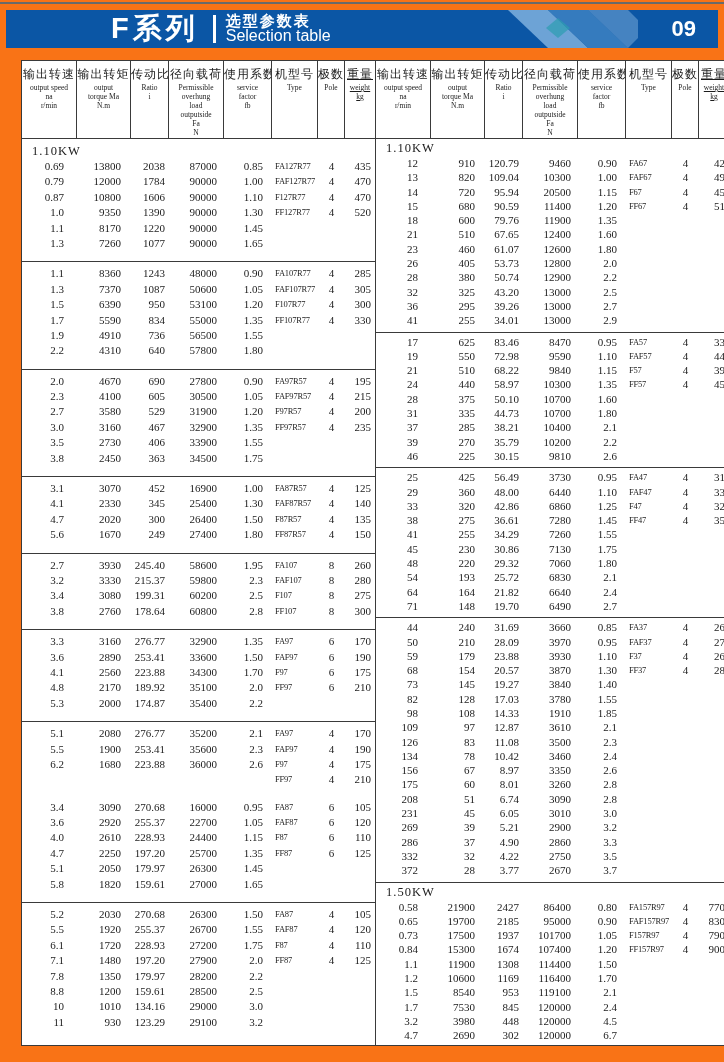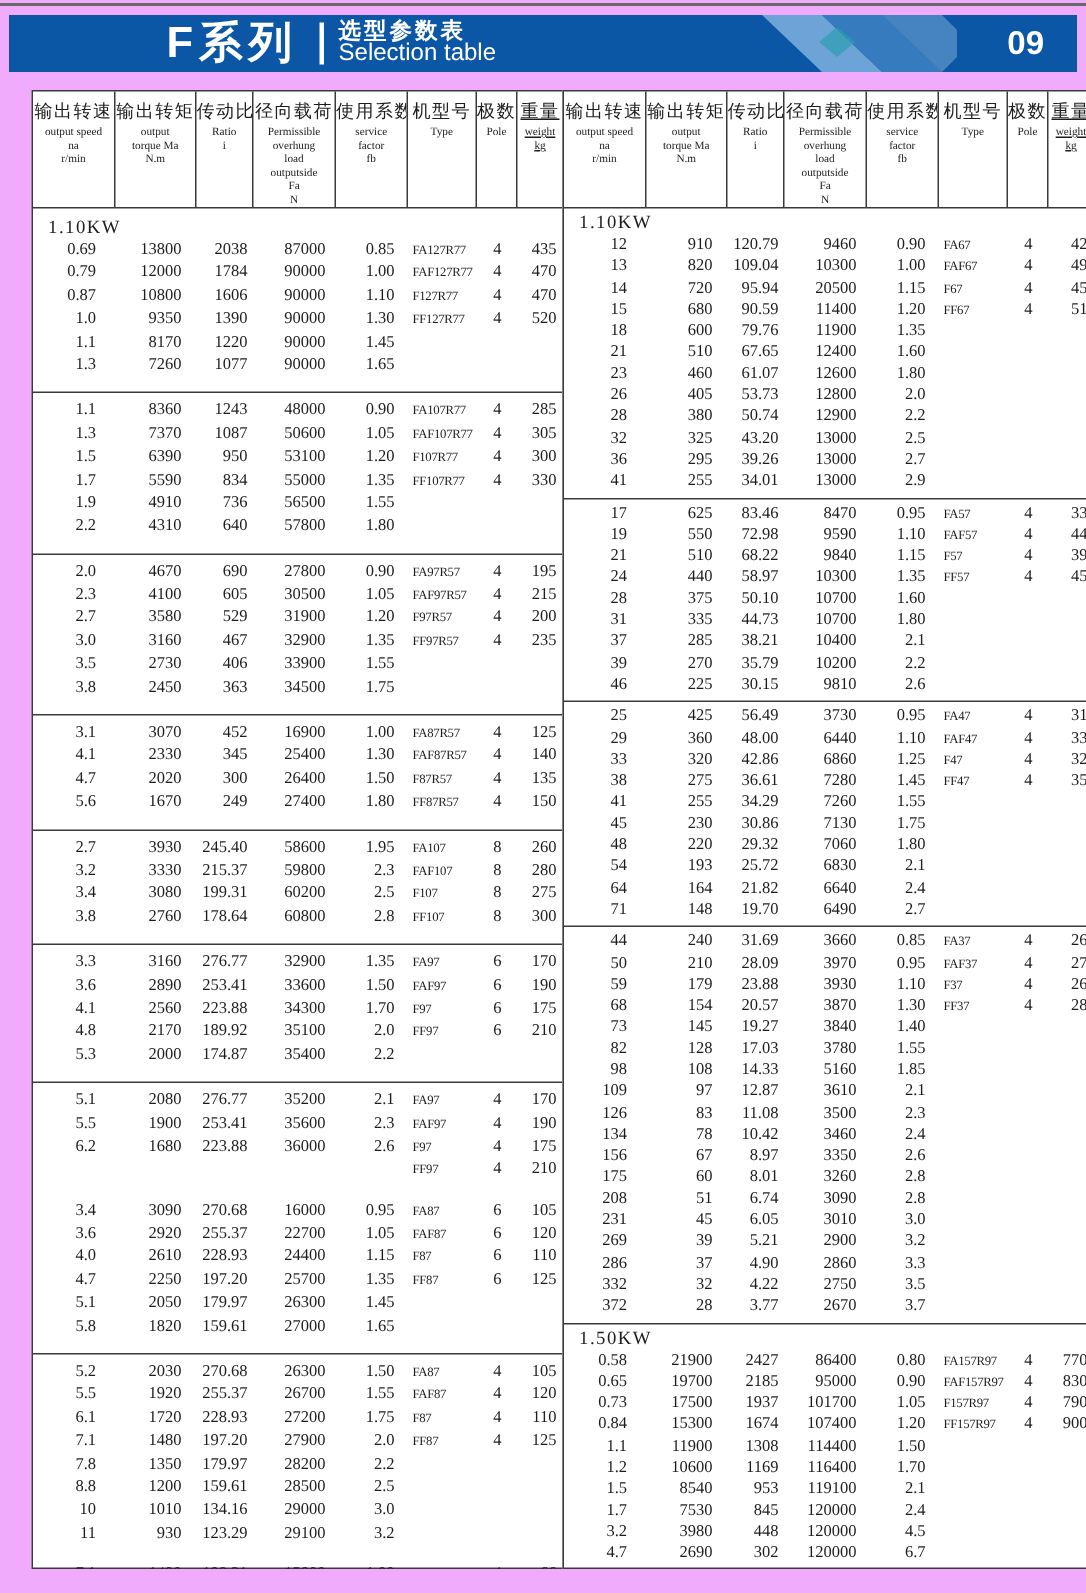--- a/index.html
+++ b/index.html
@@ -5,21 +5,21 @@
   :root{
     --header-blue:#0b56a5;
     --chev-mid:#3a7fc1;
     --chev-light:#7fb0de;
     --ink:#1c1c1c;
     --line:#3a3a3a;
   }
   *{margin:0;padding:0;box-sizing:border-box;}
   html,body{width:724px;height:1062px;background:#f4f4f2;}
   body{font-family:"Liberation Serif", serif;color:var(--ink);}
-  .page{position:relative;width:724px;height:1062px;background:#f0abfc;overflow:hidden;}
+  .page{position:relative;width:724px;height:1062px;background:#f97316;overflow:hidden;}
   .topline{position:absolute;left:0;top:2px;width:724px;height:2px;background:#6a6a6a;}
   
   .header{position:absolute;left:6px;top:10px;width:712px;height:38px;background:var(--header-blue);display:flex;align-items:center;overflow:hidden;}
   .series{font-size:29px;font-weight:bold;color:#fff;letter-spacing:4px;margin-left:105px;white-space:nowrap;font-family:"Liberation Sans",sans-serif;}
   .hdiv{width:3px;height:28px;background:#fff;margin:0 10px 0 14px;}
   .subt{display:flex;flex-direction:column;line-height:1.05;color:#fff;font-family:"Liberation Sans",sans-serif;}
   .subt .cn{font-size:15px;font-weight:bold;letter-spacing:2px;}
   .subt .en{font-size:16px;font-weight:normal;}
   .chev{position:absolute;right:80px;top:0;height:38px;}
   .pageno{position:absolute;right:22px;top:6px;font-size:22px;font-weight:bold;color:#fff;font-family:"Liberation Sans",sans-serif;}
@@ -1069,21 +1069,21 @@
               <div class="tcell c3">3780</div>
               <div class="tcell c4">1.55</div>
               <div class="tcell c5"></div>
               <div class="tcell c6"></div>
               <div class="tcell c7"></div>
             </div>
             <div class="trow">
               <div class="tcell c0">98</div>
               <div class="tcell c1">108</div>
               <div class="tcell c2">14.33</div>
-              <div class="tcell c3">5160</div>
+              <div class="tcell c3">1910</div>
               <div class="tcell c4">1.85</div>
               <div class="tcell c5"></div>
               <div class="tcell c6"></div>
               <div class="tcell c7"></div>
             </div>
             <div class="trow">
               <div class="tcell c0">109</div>
               <div class="tcell c1">97</div>
               <div class="tcell c2">12.87</div>
               <div class="tcell c3">3610</div>

